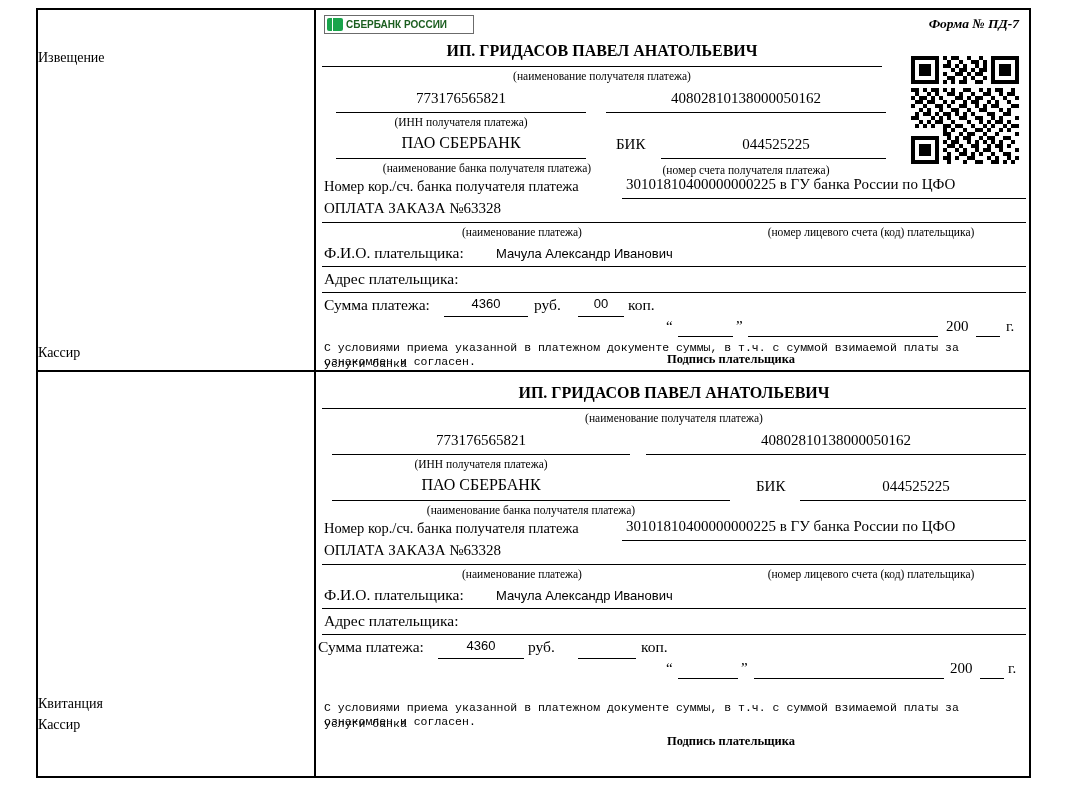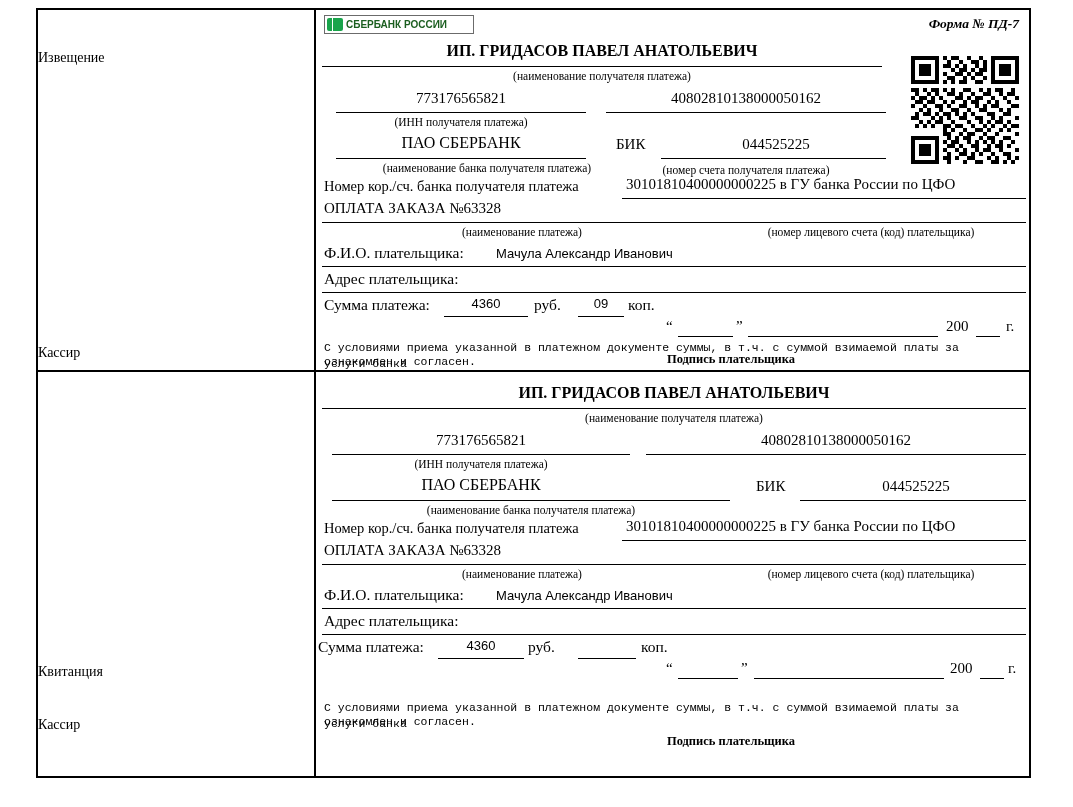--- a/index.html
+++ b/index.html
@@ -388,21 +388,21 @@
         <div class="hr-full" style="left:6px;top:256px;width:704px;"></div>
 
         <div class="row val" style="left:8px;top:260px;font-size:15.5px;">Адрес плательщика:</div>
         <div class="row val-sans" style="left:180px;top:262px;"></div>
         <div class="hr-full" style="left:6px;top:282px;width:704px;"></div>
 
         <div class="row val" style="left:8px;top:286px;font-size:15.5px;">Сумма платежа:</div>
         <div class="row val-sans center" style="left:130px;top:286px;width:80px;">4360</div>
         <div class="hr-full" style="left:128px;top:306px;width:84px;"></div>
         <div class="row val" style="left:218px;top:286px;font-size:15.5px;">руб.</div>
-        <div class="row val-sans center" style="left:265px;top:286px;width:40px;">09</div>
+        <div class="row val-sans center" style="left:265px;top:286px;width:40px;">00</div>
         <div class="hr-full" style="left:262px;top:306px;width:46px;"></div>
         <div class="row val" style="left:312px;top:286px;font-size:15.5px;">коп.</div>
 
         <div class="row quote" style="left:350px;top:308px;">“</div>
         <div class="hr-full" style="left:362px;top:326px;width:55px;"></div>
         <div class="row quote" style="left:420px;top:308px;">”</div>
         <div class="hr-full" style="left:432px;top:326px;width:190px;"></div>
         <div class="row val" style="left:630px;top:308px;">200</div>
         <div class="hr-full" style="left:660px;top:326px;width:24px;"></div>
         <div class="row val" style="left:690px;top:308px;">г.</div>
@@ -410,21 +410,21 @@
         <div class="row smalltext" style="left:8px;top:330px;width:660px;">С условиями приема указанной в платежном документе суммы, в т.ч. с суммой взимаемой платы за услуги банка</div>
         <div class="row smalltext" style="left:8px;top:344px;width:300px;">ознакомлен и согласен.</div>
         <div class="row signline" style="left:250px;top:342px;width:330px;">Подпись плательщика</div>
 
       </div>
     </div>
 
     <div class="half bottom">
 
       <div class="leftcol">
-        <div class="lbl-bold" style="top:292px;">Квитанция</div>
+        <div class="lbl-bold" style="top:324px;">Квитанция</div>
         <div class="lbl-bold" style="top:345px;">Кассир</div>
       </div>
 
       <div class="rightcol">
 
         <div class="title" style="left:6px;top:12px;width:704px;">ИП. ГРИДАСОВ ПАВЕЛ АНАТОЛЬЕВИЧ</div>
         <div class="hr-full" style="left:6px;top:36px;width:704px;"></div>
         <div class="row caption" style="left:6px;top:40px;width:704px;">(наименование получателя платежа)</div>
 
         <div class="row val center" style="left:20px;top:60px;width:290px;">773176565821</div>

